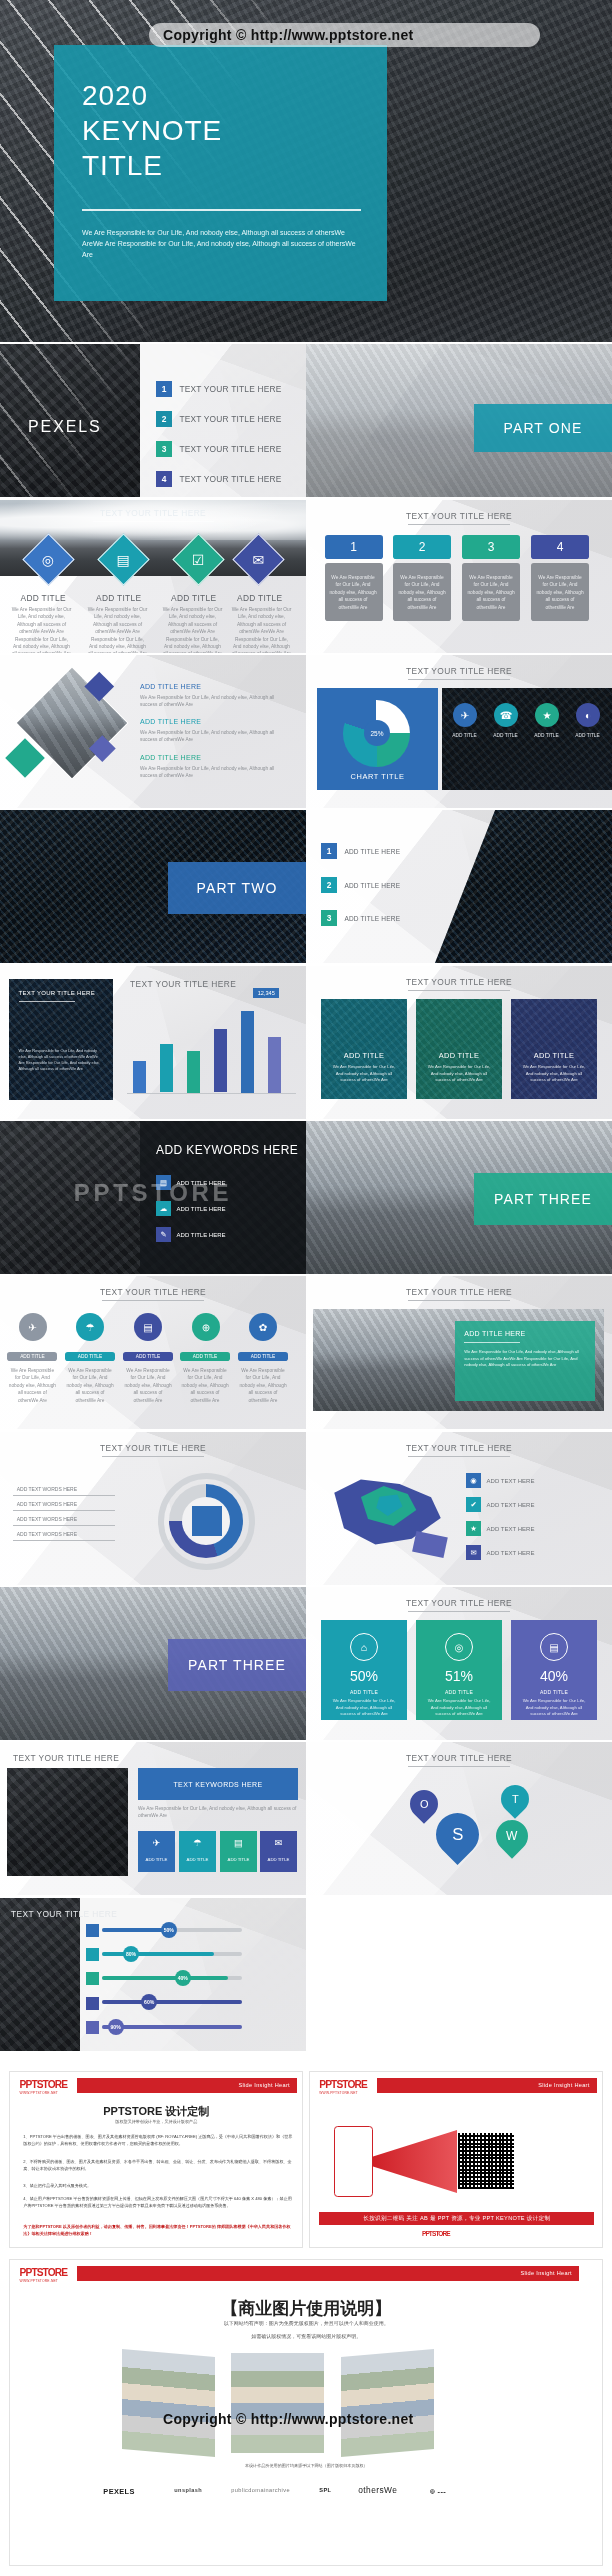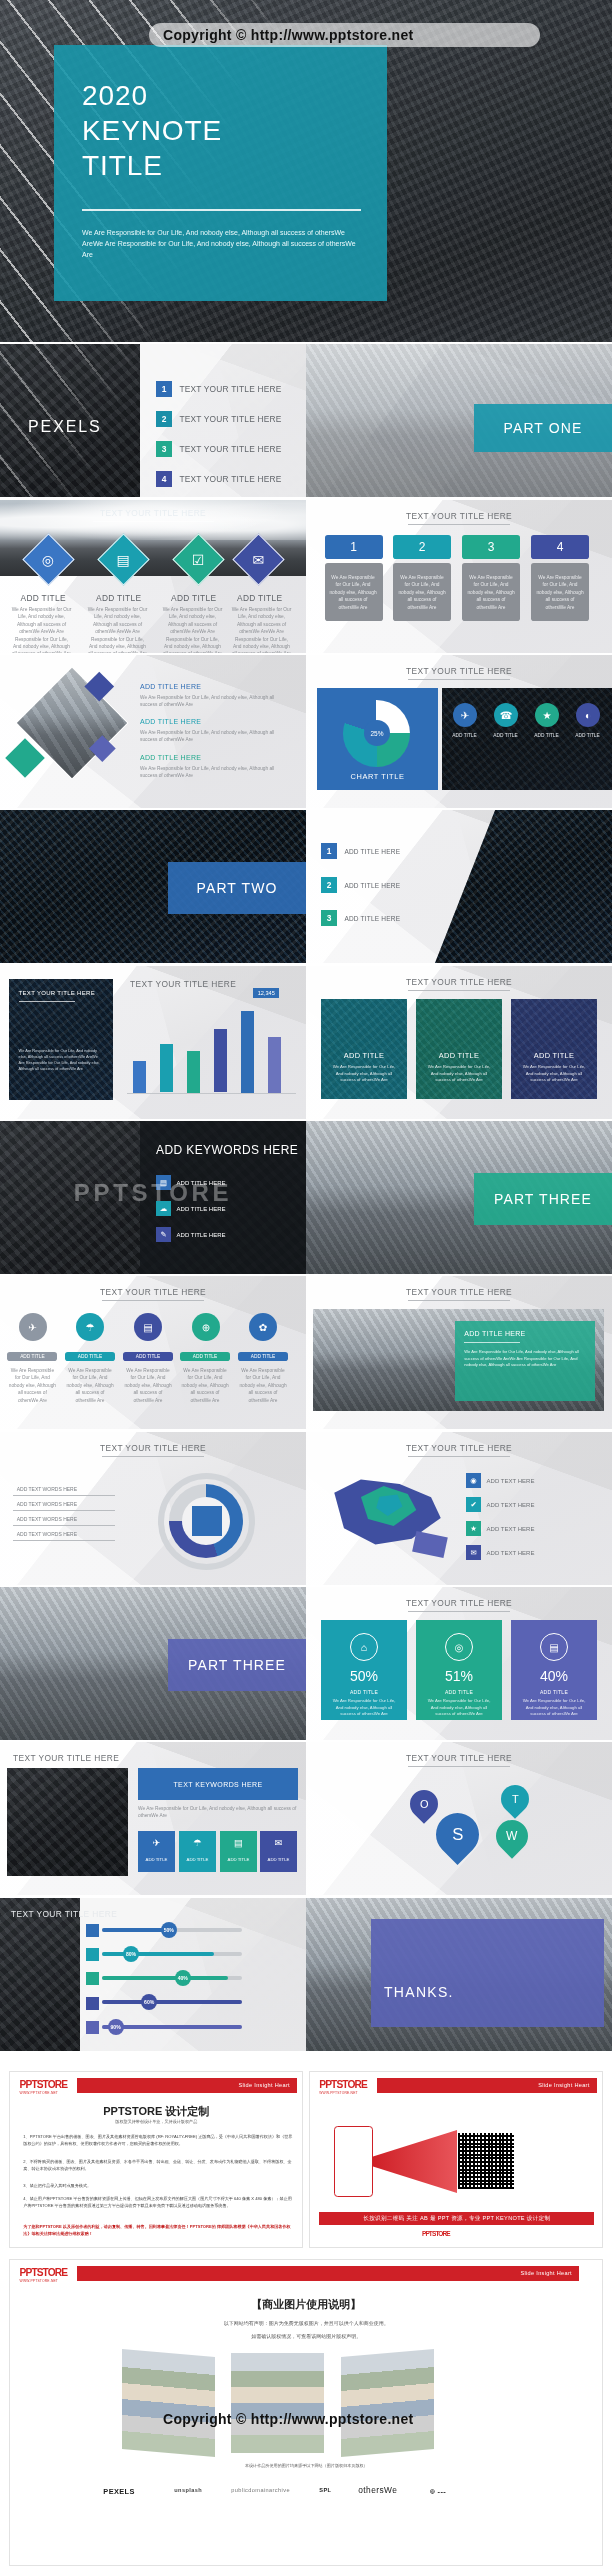--- a/index.html
+++ b/index.html
@@ -649,25 +649,20 @@
       <div class="knob" style="left:4%;background:#5a63b4;">90%</div>
     </div>
 
     <div style="position:absolute;left:86px;top:26px;width:13px;height:13px;background:#2f6db5;"></div>
     <div style="position:absolute;left:86px;top:50px;width:13px;height:13px;background:#1a9fb0;"></div>
     <div style="position:absolute;left:86px;top:74px;width:13px;height:13px;background:#22a98d;"></div>
     <div style="position:absolute;left:86px;top:99px;width:13px;height:13px;background:#3f4fa0;"></div>
     <div style="position:absolute;left:86px;top:123px;width:13px;height:13px;background:#5a63b4;"></div>
   </div>
 
-  <div class="slide half-r" style="top:1898px;height:153px;">
-    <div class="photo dusk"></div>
-    <div style="position:absolute;left:65px;top:20.5px;width:233px;height:108px;background:rgba(90,99,180,.93);"></div>
-    <div style="position:absolute;left:78px;top:86px;color:#fff;font-size:14px;font-weight:300;letter-spacing:1.3px;">THANKS.</div>
-  </div>
 
   <div class="docpage" style="left:9.3px;top:2071px;width:294px;height:177px;">
     <div class="ps-logo" style="left:9.3px;top:7.4px;">PPTSTORE</div>
     <div class="ps-url" style="left:9.3px;top:18.6px;">WWW.PPTSTORE.NET</div>
     <div class="redbar" style="left:67px;top:5.6px;width:220px;height:15px;">
       <span>Slide Insight Heart</span>
     </div>
     <div class="doc-h1" style="top:32px;">PPTSTORE 设计定制</div>
     <div class="doc-sub" style="top:47px;">版权型又持带创设计单业，又持设计版权产品</div>
     <div class="doc-p" style="left:13px;top:61px;width:270px;">1、PPTSTORE 平台出售的模板、图表、图片及其他素材资源皆电版权库 (RF: ROYALTY-FREE) 正版商品，受《中华人民共和国著作权法》和《世界版权公约》的保护，具有有权、使用权著作权方作者许可，您购买的是著作权的使用权。</div>
@@ -692,21 +687,21 @@
     </div>
     <div class="ps-logo" style="left:112px;top:158px;font-size:6.5px;">PPTSTORE</div>
   </div>
 
   <div class="docpage" style="left:9.3px;top:2259px;width:594px;height:307px;">
     <div class="ps-logo" style="left:9.3px;top:7.4px;">PPTSTORE</div>
     <div class="ps-url" style="left:9.3px;top:18.6px;">WWW.PPTSTORE.NET</div>
     <div class="redbar" style="left:67px;top:5.6px;width:502px;height:15px;">
       <span>Slide Insight Heart</span>
     </div>
-    <div class="doc-h1" style="top:37px;font-size:11px;font-family:Liberation Mono, monospace;">【商业图片使用说明】</div>
+    <div class="doc-h1" style="top:37px;font-size:17px;font-family:Liberation Mono, monospace;">【商业图片使用说明】</div>
     <div class="doc-sub" style="top:60px;font-size:5px;">以下网站均有声明：图片为免费无版权图片，并且可以供个人和商业使用。</div>
     <div class="doc-sub" style="top:73px;font-size:5px;">如需确认版权情况，可查看该网站图片版权声明。</div>
 
     <div class="thumb" style="left:112px;top:93px;width:93px;height:100px;transform:skewY(5deg);"></div>
     <div class="thumb" style="left:221px;top:93px;width:93px;height:100px;"></div>
     <div class="thumb" style="left:331px;top:93px;width:93px;height:100px;transform:skewY(-5deg);"></div>
 
     <div class="doc-sub" style="top:203px;font-size:4.1px;">本设计作品所使用的图片均来源于以下网站（图片版权归本页版权）</div>
 
     <div class="stocklogo" style="left:93px;top:227px;">PEXELS</div>

